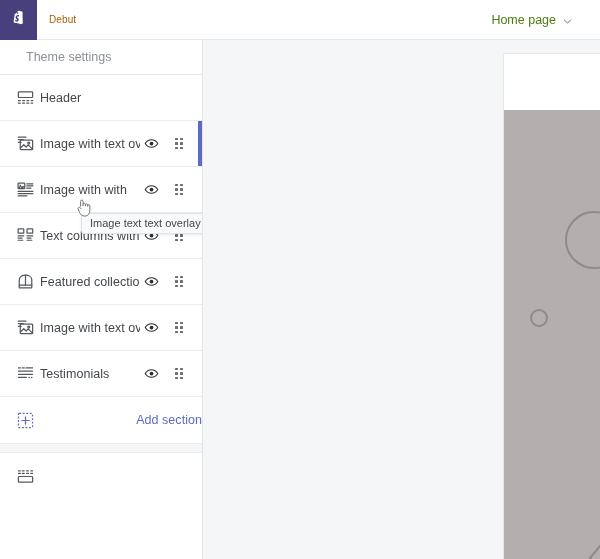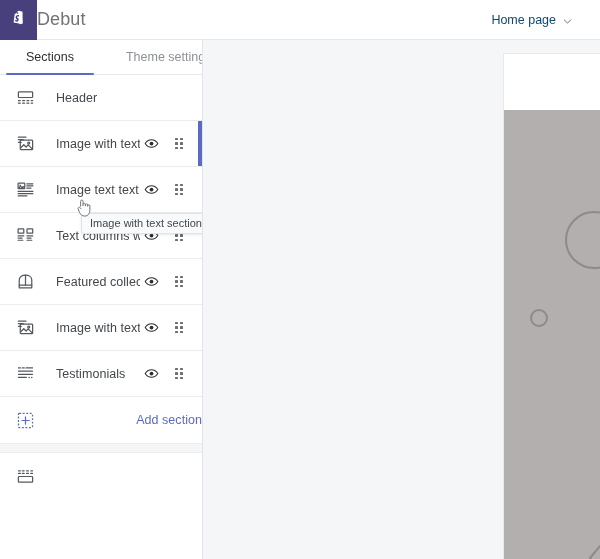--- a/index.html
+++ b/index.html
@@ -24,33 +24,34 @@
   }
   .logo-tile {
     width:37px; height:40px;
     background:#47407c;
     display:flex; align-items:center; justify-content:center;
     flex:0 0 37px;
   }
   .logo-tile svg { display:block; }
 
   .shop-title {
-    font-size:18px; color:#737373;
+    font-size:10px; color:#a16207;
+    margin-left:12px;
     letter-spacing:0.1px;
     white-space:nowrap;
   }
 
   .topbar-right {
     margin-left:auto;
     display:flex; align-items:center;
     padding-right:22px;
   }
   .page-select {
     display:flex; align-items:center; gap:7px;
-    font-size:12.5px; color:#0c4a6e;
+    font-size:12.5px; color:#4d7c0f;
     cursor:pointer;
     padding:4px 6px;
     background:transparent; border:none;
     font-family:"Liberation Sans", sans-serif;
   }
   .chev { width:9px; height:9px; display:block; }
 
   
   .left-panel {
     position:absolute; top:40px; left:0;
@@ -100,21 +101,21 @@
   .sec-row.nodivider { border-bottom:none; }
 
   .sec-icon {
     flex:0 0 22px; width:22px; height:22px;
     display:flex; align-items:center; justify-content:center;
     color:#55595e;
   }
   .sec-icon svg { display:block; }
 
   .sec-label {
-    margin-left:20px;
+    margin-left:4px;
     font-size:12.5px;
     color:#42474c;
     white-space:nowrap;
     overflow:hidden;
     flex:1 1 auto;
     letter-spacing:0.05px;
   }
   .sec-label.link { color:#5c6ac4;text-align:right; }
 
   .sec-eye {
@@ -228,23 +229,20 @@
               <path d="M1.5 3.3 L5 6.8 L8.5 3.3" stroke="#6b7075" stroke-width="1.1" fill="none" stroke-linecap="round" stroke-linejoin="round"></path>
             </svg>
         </span>
       </button>
     </div>
   </div>
 
   <div class="left-panel">
 
     <div class="tabs">
-      <button class="tab active">
-        <span>Sections</span>
-      </button>
       <button class="tab">
         <span>Theme settings</span>
       </button>
     </div>
 
     <div class="sec-list">
 
       <div class="sec-row">
         <span class="sec-icon">
           <svg width="19" height="19" viewBox="0 0 20 20" fill="none" stroke="#55595e" stroke-width="1.3">
@@ -287,21 +285,21 @@
       <div class="sec-row">
         <span class="sec-icon">
           <svg width="19" height="19" viewBox="0 0 20 20" fill="none" stroke="#55595e" stroke-width="1.3">
             <rect x="2.2" y="3.2" width="7" height="6" rx="0.7"></rect>
             <circle cx="4.4" cy="5.5" r="0.85" fill="#55595e" stroke="none"></circle>
             <path d="M2.6 8.7l2.1-2.1 1.6 1.6 1.3-1.3 1.6 1.6" stroke-linejoin="round"></path>
             <path d="M11.4 4h6.4M11.4 6.3h6.4M11.4 8.6h4.3" stroke-linecap="round"></path>
             <path d="M2.2 12h15.6M2.2 14.3h15.6M2.2 16.6h9.3" stroke-linecap="round"></path>
           </svg>
         </span>
-        <span class="sec-label">Image text text</span>
+        <span class="sec-label">Image with with</span>
         <span class="sec-eye">
           <svg width="15" height="15" viewBox="0 0 20 20" fill="none">
             <path d="M1.6 10S4.6 4.9 10 4.9 18.4 10 18.4 10 15.4 15.1 10 15.1 1.6 10 1.6 10z" stroke="#2c2f33" stroke-width="1.4"></path>
             <circle cx="10" cy="10" r="2.5" fill="#2c2f33"></circle>
           </svg>
         </span>
         <span class="sec-drag">
           <span class="dot-grid">
               <i></i>
               <i></i>
@@ -445,21 +443,21 @@
           <svg width="19" height="19" viewBox="0 0 20 20" fill="none" stroke="#55595e" stroke-width="1.3">
             <path d="M2.6 4h2M6.6 4h2M11.1 4h2M15.6 4h1.8" stroke-linecap="round"></path>
             <path d="M2.6 6.8h2M6.6 6.8h2M11.1 6.8h2M15.6 6.8h1.8" stroke-linecap="round"></path>
             <rect x="2.5" y="10" width="15" height="6" rx="0.8"></rect>
           </svg>
         </span>
       </div>
 
     </div>
 
-    <div class="tooltip">Image with text section</div>
+    <div class="tooltip">Image text text overlay</div>
 
     <div class="cursor">
       <svg width="16" height="20" viewBox="0 0 16 20" fill="none">
         <path d="M4.6 8.6V3.3a1.25 1.25 0 0 1 2.5 0v4.6" fill="#ffffff" stroke="#6d7175" stroke-width="0.95"></path>
         <path d="M7.1 7.9V6.5a1.15 1.15 0 0 1 2.3 0v1.6" fill="#ffffff" stroke="#6d7175" stroke-width="0.95"></path>
         <path d="M9.4 8.2V7a1.15 1.15 0 0 1 2.3 0v1.5" fill="#ffffff" stroke="#6d7175" stroke-width="0.95"></path>
         <path d="M11.7 8.6V7.9a1.1 1.1 0 0 1 2.2 0v4.3c0 3.3-2 5.9-4.9 5.9-3.1 0-4.6-1.7-5.4-3.6L2.2 11a1.2 1.2 0 0 1 2-1.3l1.1 1.4" fill="#ffffff" stroke="#6d7175" stroke-width="0.95" stroke-linejoin="round"></path>
       </svg>
     </div>
 

